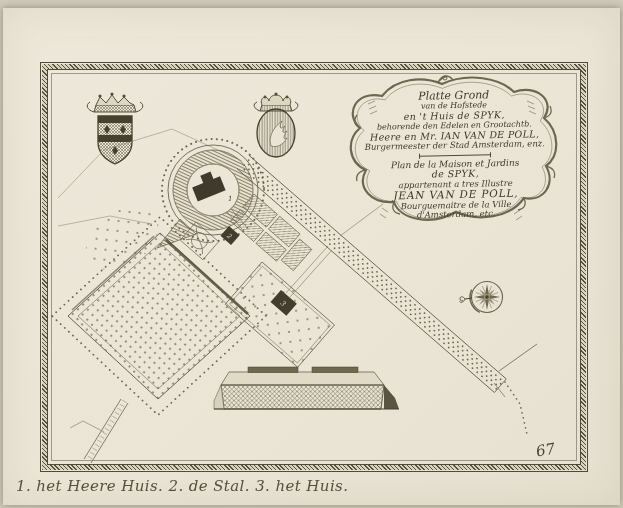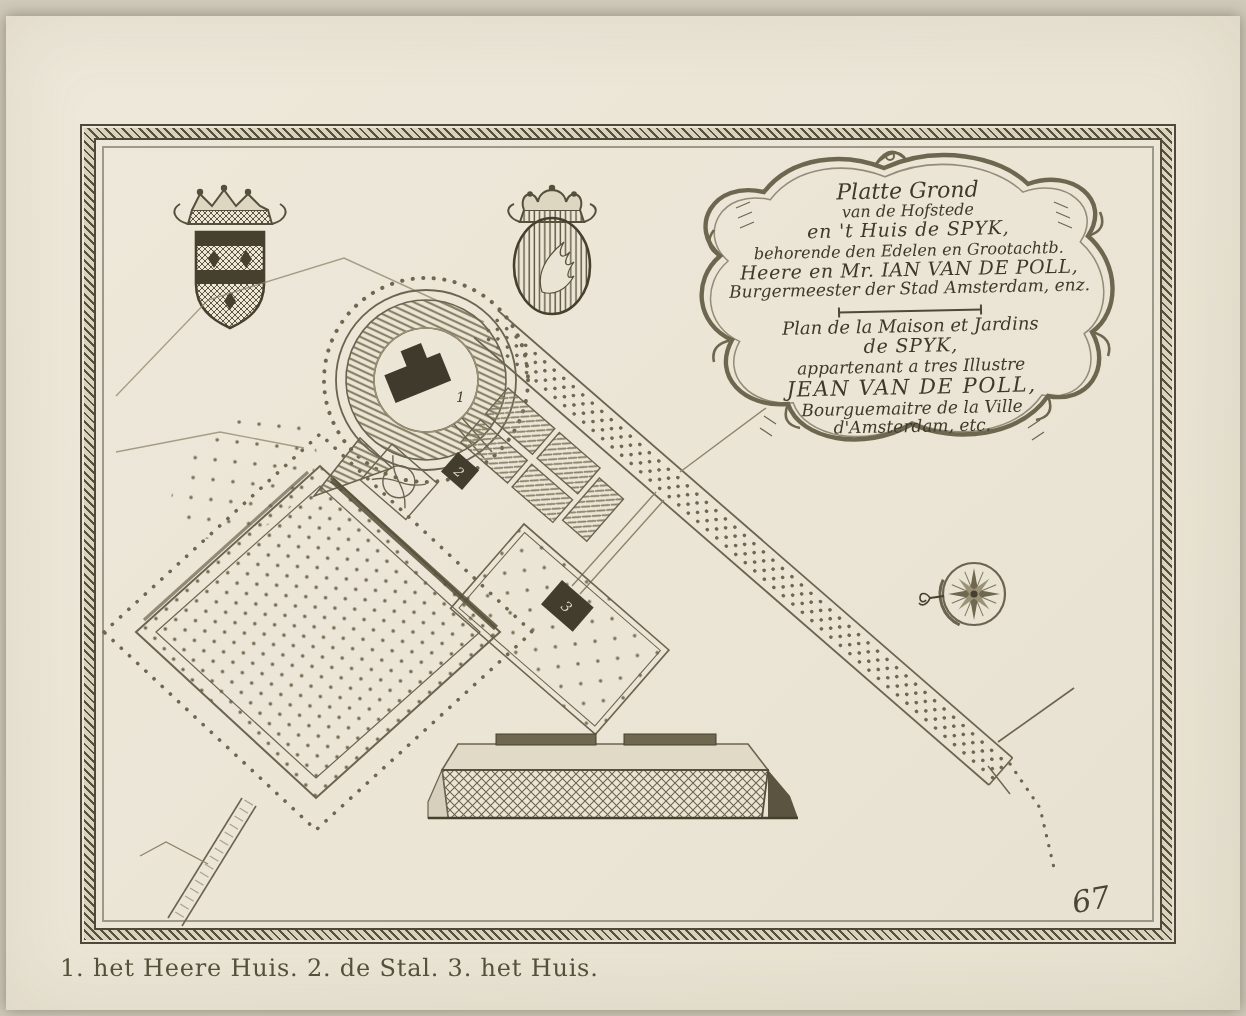--- a/index.html
+++ b/index.html
@@ -23,21 +23,21 @@
                   color:#3e3a2b;font-style:italic;transform:rotate(-1.2deg);line-height:1.12;}
   .c1{font-size:11px;} .c2{font-size:8px;} .c3{font-size:9.5px;letter-spacing:.4px;}
   .c4{font-size:8px;} .c5{font-size:9.5px;letter-spacing:.3px;} .c6{font-size:8.5px;}
   .f1{font-size:9px;margin-top:2px;} .f2{font-size:9.5px;letter-spacing:.4px;}
   .f3{font-size:8.5px;} .f4{font-size:10.5px;letter-spacing:.8px;}
   .f5{font-size:8.5px;} .f6{font-size:8.5px;}
   .divider{width:72px;height:1px;background:#4f4939;margin:4px auto 3px auto;position:relative;}
   .divider:before,.divider:after{content:"";position:absolute;top:-2px;width:1px;height:5px;background:#4f4939;}
   .divider:before{left:0;} .divider:after{right:0;}
   
-  .caption{position:absolute;left:30px;top:477px;font-size:12px;
+  .caption{position:absolute;left:16px;top:477px;font-style:italic;font-size:15px;
            color:#55503c;letter-spacing:.4px;}
   .plate-number{position:absolute;left:536px;top:441px;font-style:italic;font-size:15px;
                 color:#4a4534;transform:rotate(-10deg);}
 </style>
 </head>
 <body>
 
 <div class="stage">
   <div class="paper"></div>
 

